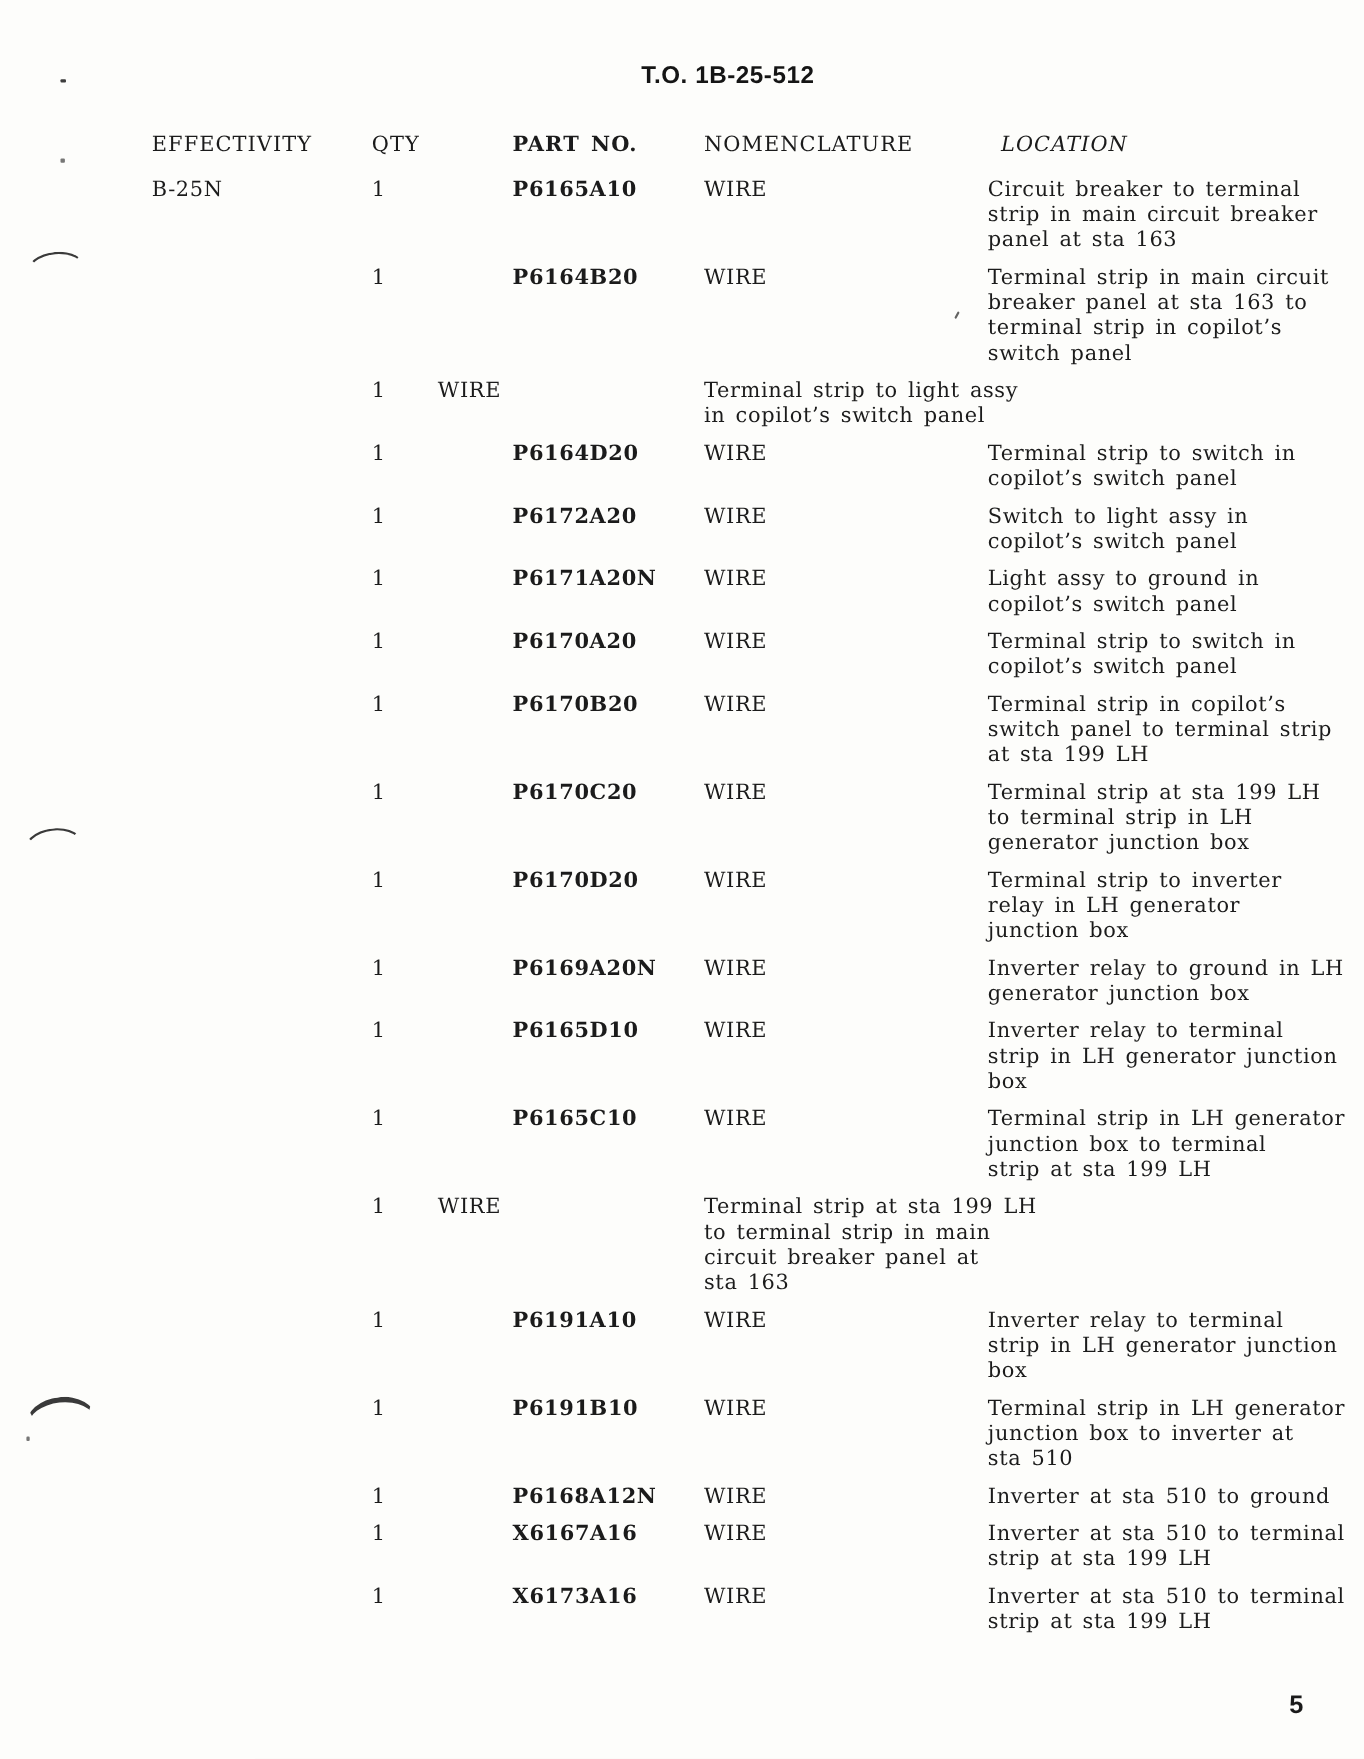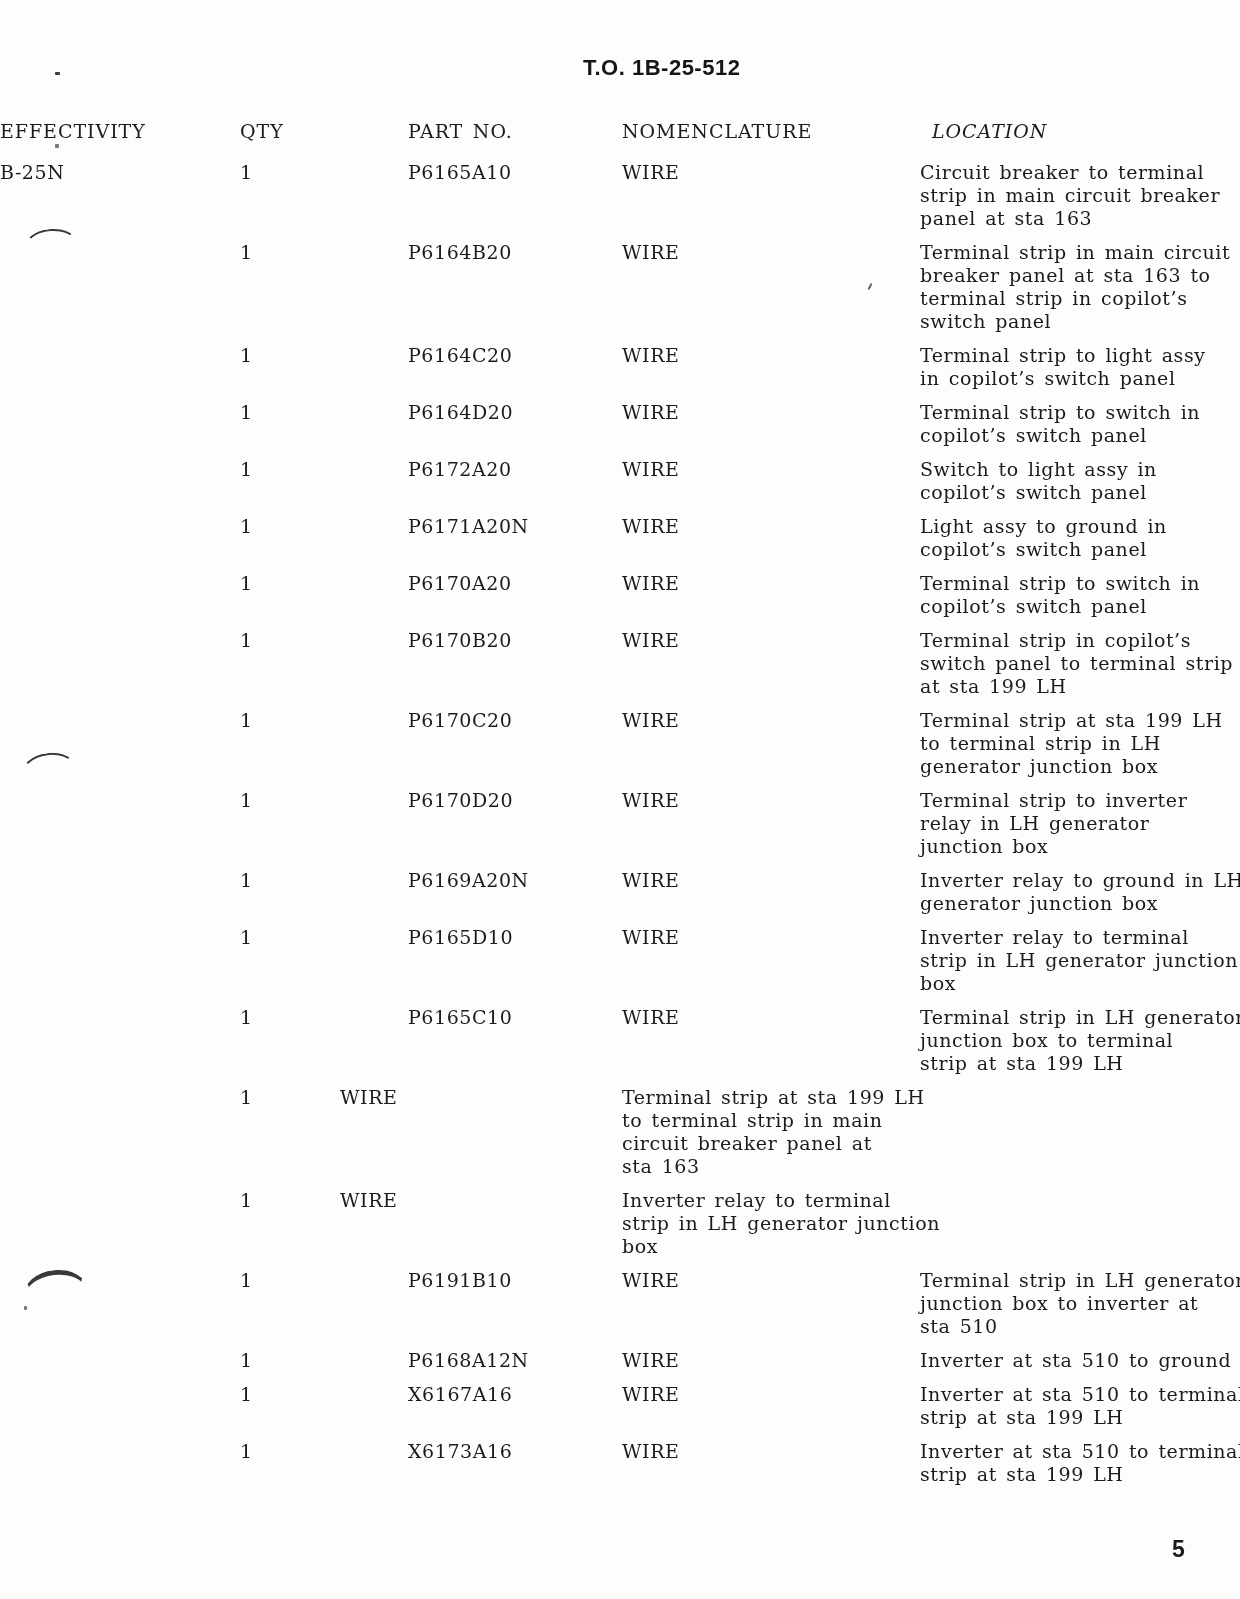--- a/index.html
+++ b/index.html
@@ -24,33 +24,33 @@
     font-size: 22px;
     letter-spacing: 0.5px;
     color: #151515;
     white-space: pre;
   }
   
   .content { position: absolute; left: 0; top: 120px; width: 1240px; }
   .grid-row {
     display: grid;
     grid-template-columns: 200px 60px 242px 258px 1fr;
+    padding-left: 138px;
     padding-right: 10px;
-    gap: 40px;
   }
   .cell {
     font-size: 19px;
     line-height: 23px;
     letter-spacing: 0.03em;
     word-spacing: 0.14em;
     white-space: pre;
     color: #1b1b1b;
   }
   .cell.qty   { text-align: left; }
-  .cell.part  { padding-left: 68px; }
+  .cell.part  { padding-left: 68px; font-weight: bold; }
   .cell.loc   { }
   .header-row .cell { letter-spacing: 0.05em; }
   .header-row .cell.loc { padding-left: 12px; font-style: italic; }
   .header-row { margin-bottom: 18px; }
   .data-row { margin-bottom: 11px; }
   
   .page-number {
     position: absolute;
     left: 1172px;
     top: 1536px;
@@ -118,21 +118,20 @@
     <div class="cell part">P6164B20</div>
     <div class="cell nomen">WIRE</div>
     <div class="cell loc">Terminal strip in main circuit
 breaker panel at sta 163 to
 terminal strip in copilot’s
 switch panel</div>
   </div>
         <div class="grid-row data-row">
     <div class="cell eff"></div>
     <div class="cell qty">1</div>
-    <div class="cell part">P6164C20</div>
     <div class="cell nomen">WIRE</div>
     <div class="cell loc">Terminal strip to light assy
 in copilot’s switch panel</div>
   </div>
         <div class="grid-row data-row">
     <div class="cell eff"></div>
     <div class="cell qty">1</div>
     <div class="cell part">P6164D20</div>
     <div class="cell nomen">WIRE</div>
     <div class="cell loc">Terminal strip to switch in
@@ -220,20 +219,21 @@
     <div class="cell qty">1</div>
     <div class="cell nomen">WIRE</div>
     <div class="cell loc">Terminal strip at sta 199 LH
 to terminal strip in main
 circuit breaker panel at
 sta 163</div>
   </div>
         <div class="grid-row data-row">
     <div class="cell eff"></div>
     <div class="cell qty">1</div>
+    <div class="cell part">P6191A10</div>
     <div class="cell nomen">WIRE</div>
     <div class="cell loc">Inverter relay to terminal
 strip in LH generator junction
 box</div>
   </div>
         <div class="grid-row data-row">
     <div class="cell eff"></div>
     <div class="cell qty">1</div>
     <div class="cell part">P6191B10</div>
     <div class="cell nomen">WIRE</div>

